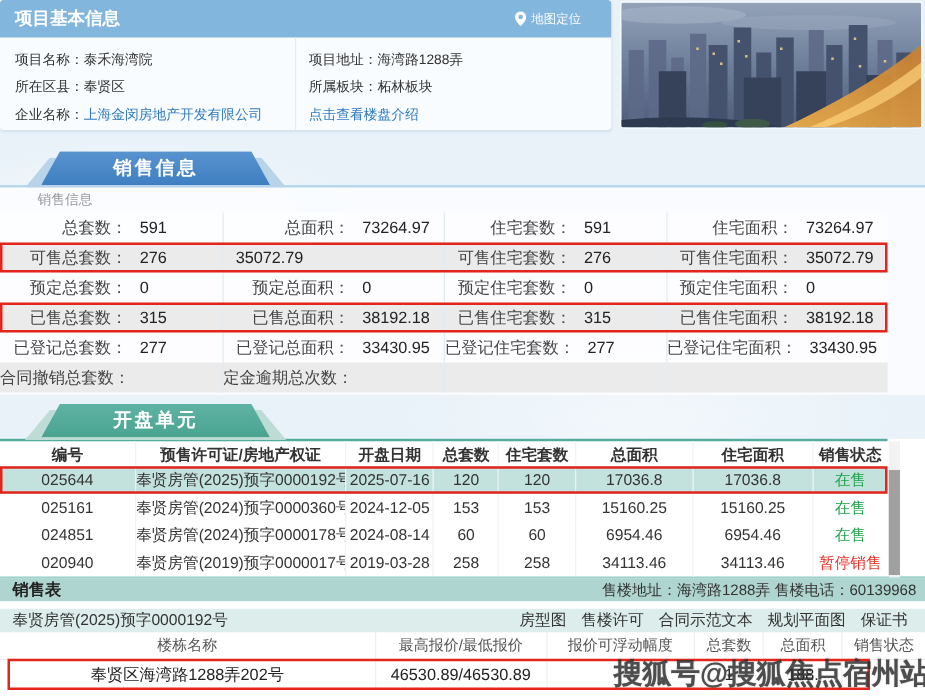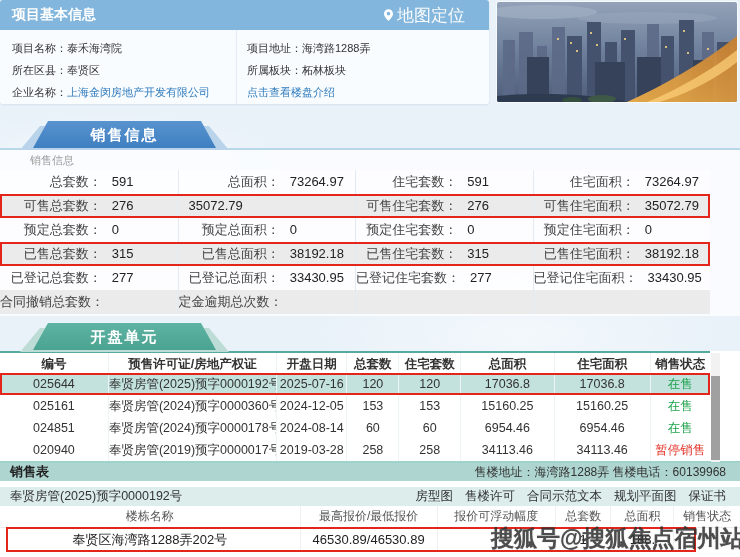--- a/index.html
+++ b/index.html
@@ -9,21 +9,21 @@
         background:
           radial-gradient(ellipse 260px 80px at 15% 30%, rgba(255,255,255,.55), rgba(255,255,255,0) 70%),
           radial-gradient(ellipse 300px 90px at 70% 60%, rgba(255,255,255,.45), rgba(255,255,255,0) 70%),
           var(--page_bg);}
   
   .proj{position:absolute;top:0;left:0;width:489px;height:104px;background:rgba(250,253,255,.9);
         border-radius:3px;box-shadow:0 1px 2px rgba(120,150,180,.18);}
   .proj-header{height:30px;background:var(--header_blue);border-radius:3px 3px 0 0;
                display:flex;align-items:center;justify-content:space-between;padding:0 24px 0 12px;}
   .proj-title{color:#fff;font-size:14px;font-weight:bold;}
-  .map-link{color:rgba(255,255,255,.95);font-size:17px;display:flex;align-items:center;gap:4px;cursor:pointer;}
+  .map-link{color:rgba(255,255,255,.95);font-size:10px;display:flex;align-items:center;gap:4px;cursor:pointer;}
   .proj-body{display:flex;height:74px;}
   .proj-col{padding:7px 0 0 12px;width:236px;box-sizing:border-box;}
   .proj-col.right{border-left:1px solid #e3ecf4;width:253px;padding-left:10px;}
   .field{height:22px;line-height:22px;font-size:11px;color:#333;white-space:nowrap;}
   .flabel{color:#333;}
   .fvalue{color:#333;}
   .fvalue.link{color:var(--link_blue);cursor:pointer;}
   
   .city-photo{position:absolute;left:497px;top:2px;width:240px;height:100px;border-radius:2px;overflow:hidden;
               box-shadow:0 0 0 1px rgba(255,255,255,.6);}
@@ -70,21 +70,21 @@
   .ou-cell:nth-child(8){flex:0 0 8.5%;}
   .ou-head .ou-cell+.ou-cell,.ou-row .ou-cell+.ou-cell{border-left:1px solid #eef3f6;}
   .ou-cell.st-green{color:var(--status_green);}
   .ou-cell.st-red{color:var(--status_red);}
   .ou-track{position:absolute;left:711px;top:353px;width:9px;height:109px;background:#f2f2f2;}
   .ou-scroll{position:absolute;left:711px;top:376px;width:9px;height:84px;background:var(--scrollbar);cursor:grab;}
   
   .st-bg{position:absolute;top:463px;left:0;width:740px;height:94px;background:#fff;}
   .st-header{position:absolute;top:463px;left:0;width:740px;height:18px;background:var(--st_header_bg);
              display:flex;justify-content:space-between;align-items:center;
-             padding:0 14px 0 10px;box-sizing:border-box;}
+             padding:0 7px 0 10px;box-sizing:border-box;}
   .st-title{font-size:13px;font-weight:bold;color:#222;}
   .st-addr{font-size:12px;color:#333;}
   .st-sub{position:absolute;top:487px;left:0;width:740px;height:19px;background:var(--st_sub_bg);
           display:flex;justify-content:space-between;align-items:center;
           padding:0 14px 0 10px;box-sizing:border-box;font-size:12.5px;color:#333;}
   .st-links{display:flex;gap:12px;}
   .st-link{cursor:pointer;color:#333;}
   .bt-head{position:absolute;top:506px;left:0;width:740px;height:21px;display:flex;line-height:21px;
            font-size:12px;color:#555;background:#fff;border-bottom:1px solid #ececec;}
   .bt-row{position:absolute;top:528px;left:0;width:740px;height:24px;display:flex;line-height:24px;

